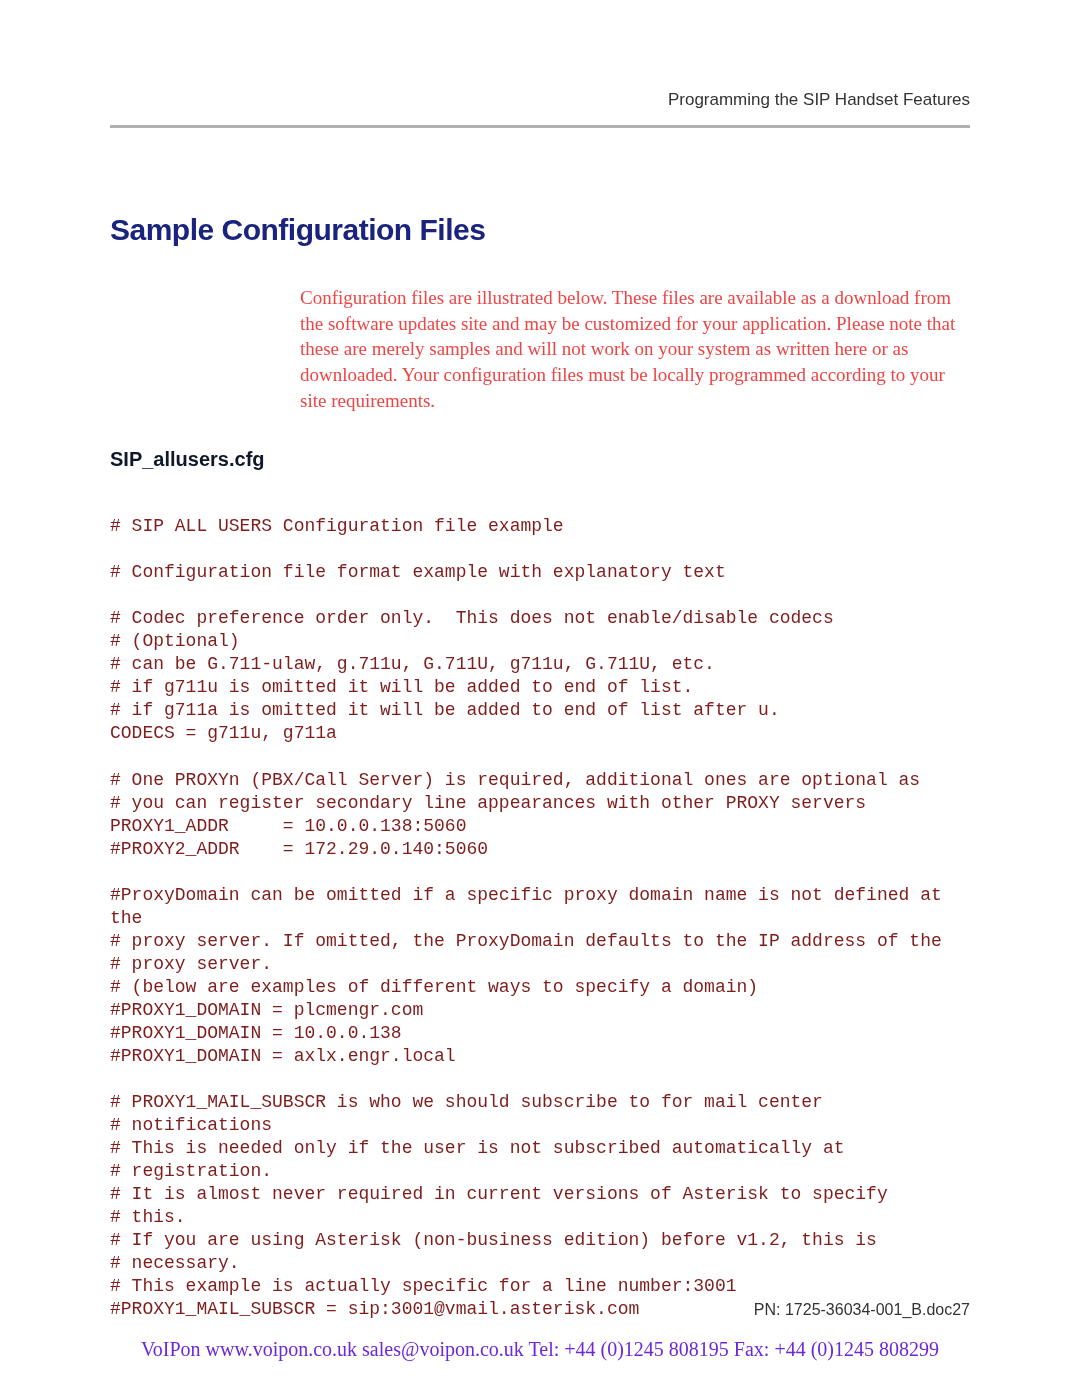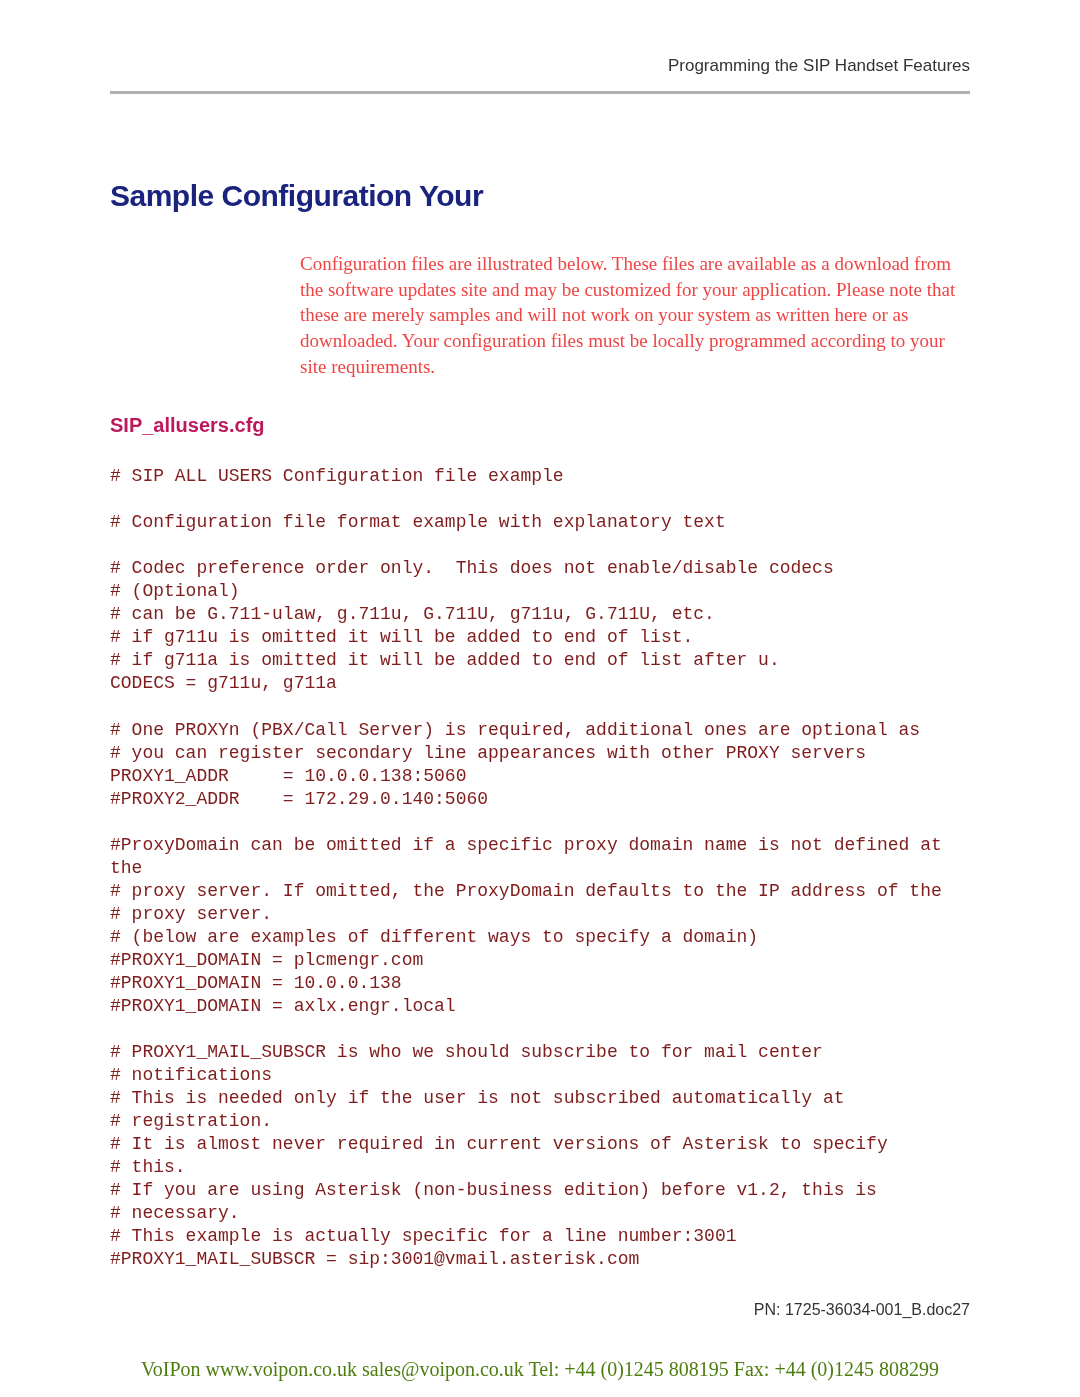--- a/index.html
+++ b/index.html
@@ -8,21 +8,21 @@
       box-sizing: border-box;
     }
     body {
       width: 1080px;
       height: 1397px;
       background: white;
       font-family: Georgia, serif;
       position: relative;
     }
     .page-container {
-      padding: 56px 110px 0 110px;
+      padding: 90px 110px 0 110px;
     }
     .header-text {
       text-align: right;
       font-family: Helvetica, Arial, sans-serif;
       font-size: 17px;
       color: #333;
       margin-bottom: 15px;
       font-weight: 300;
     }
     .divider {
@@ -42,23 +42,23 @@
       font-family: Georgia, serif;
       font-size: 19px;
       color: #ef4444;
       line-height: 1.35;
       margin-left: 190px;
       margin-bottom: 35px;
     }
     .sub-heading {
       font-family: Helvetica, Arial, sans-serif;
       font-size: 20px;
-      color: #be185d;
+      color: #0f172a;
       font-weight: bold;
-      margin-bottom: 28px;
+      margin-bottom: 44px;
     }
     .config-code {
       font-family: "Courier New", Courier, monospace;
       font-size: 18px;
       color: #7f1d1d;
       line-height: 1.28;
       white-space: pre-wrap;
     }
     .footer-row {
       position: absolute;
@@ -67,37 +67,37 @@
       right: 110px;
       display: flex;
       justify-content: flex-end;
       font-family: Helvetica, Arial, sans-serif;
       font-size: 16px;
       color: #333;
       font-weight: 300;
     }
     .bottom-contact {
       position: absolute;
-      bottom: 16px;
+      bottom: 36px;
       left: 0;
       right: 0;
       text-align: center;
       font-family: Georgia, serif;
       font-size: 20px;
-      color: #4d7c0f;
+      color: #6d28d9;
     }
   </style>
 </head>
 <body>
 
 <div class="page-container">
   <div class="header-text">Programming the SIP Handset Features</div>
   <hr class="divider">
 
-  <h1 class="main-heading">Sample Configuration Your</h1>
+  <h1 class="main-heading">Sample Configuration Files</h1>
 
   <p class="intro-paragraph">Configuration files are illustrated below. These files are available as a download from the software updates site and may be customized for your application. Please note that these are merely samples and will not work on your system as written here or as downloaded. Your configuration files must be locally programmed according to your site requirements.</p>
 
   <h2 class="sub-heading">SIP_allusers.cfg</h2>
 
   <div class="config-code"># SIP ALL USERS Configuration file example
 
 # Configuration file format example with explanatory text
 
 # Codec preference order only.  This does not enable/disable codecs

